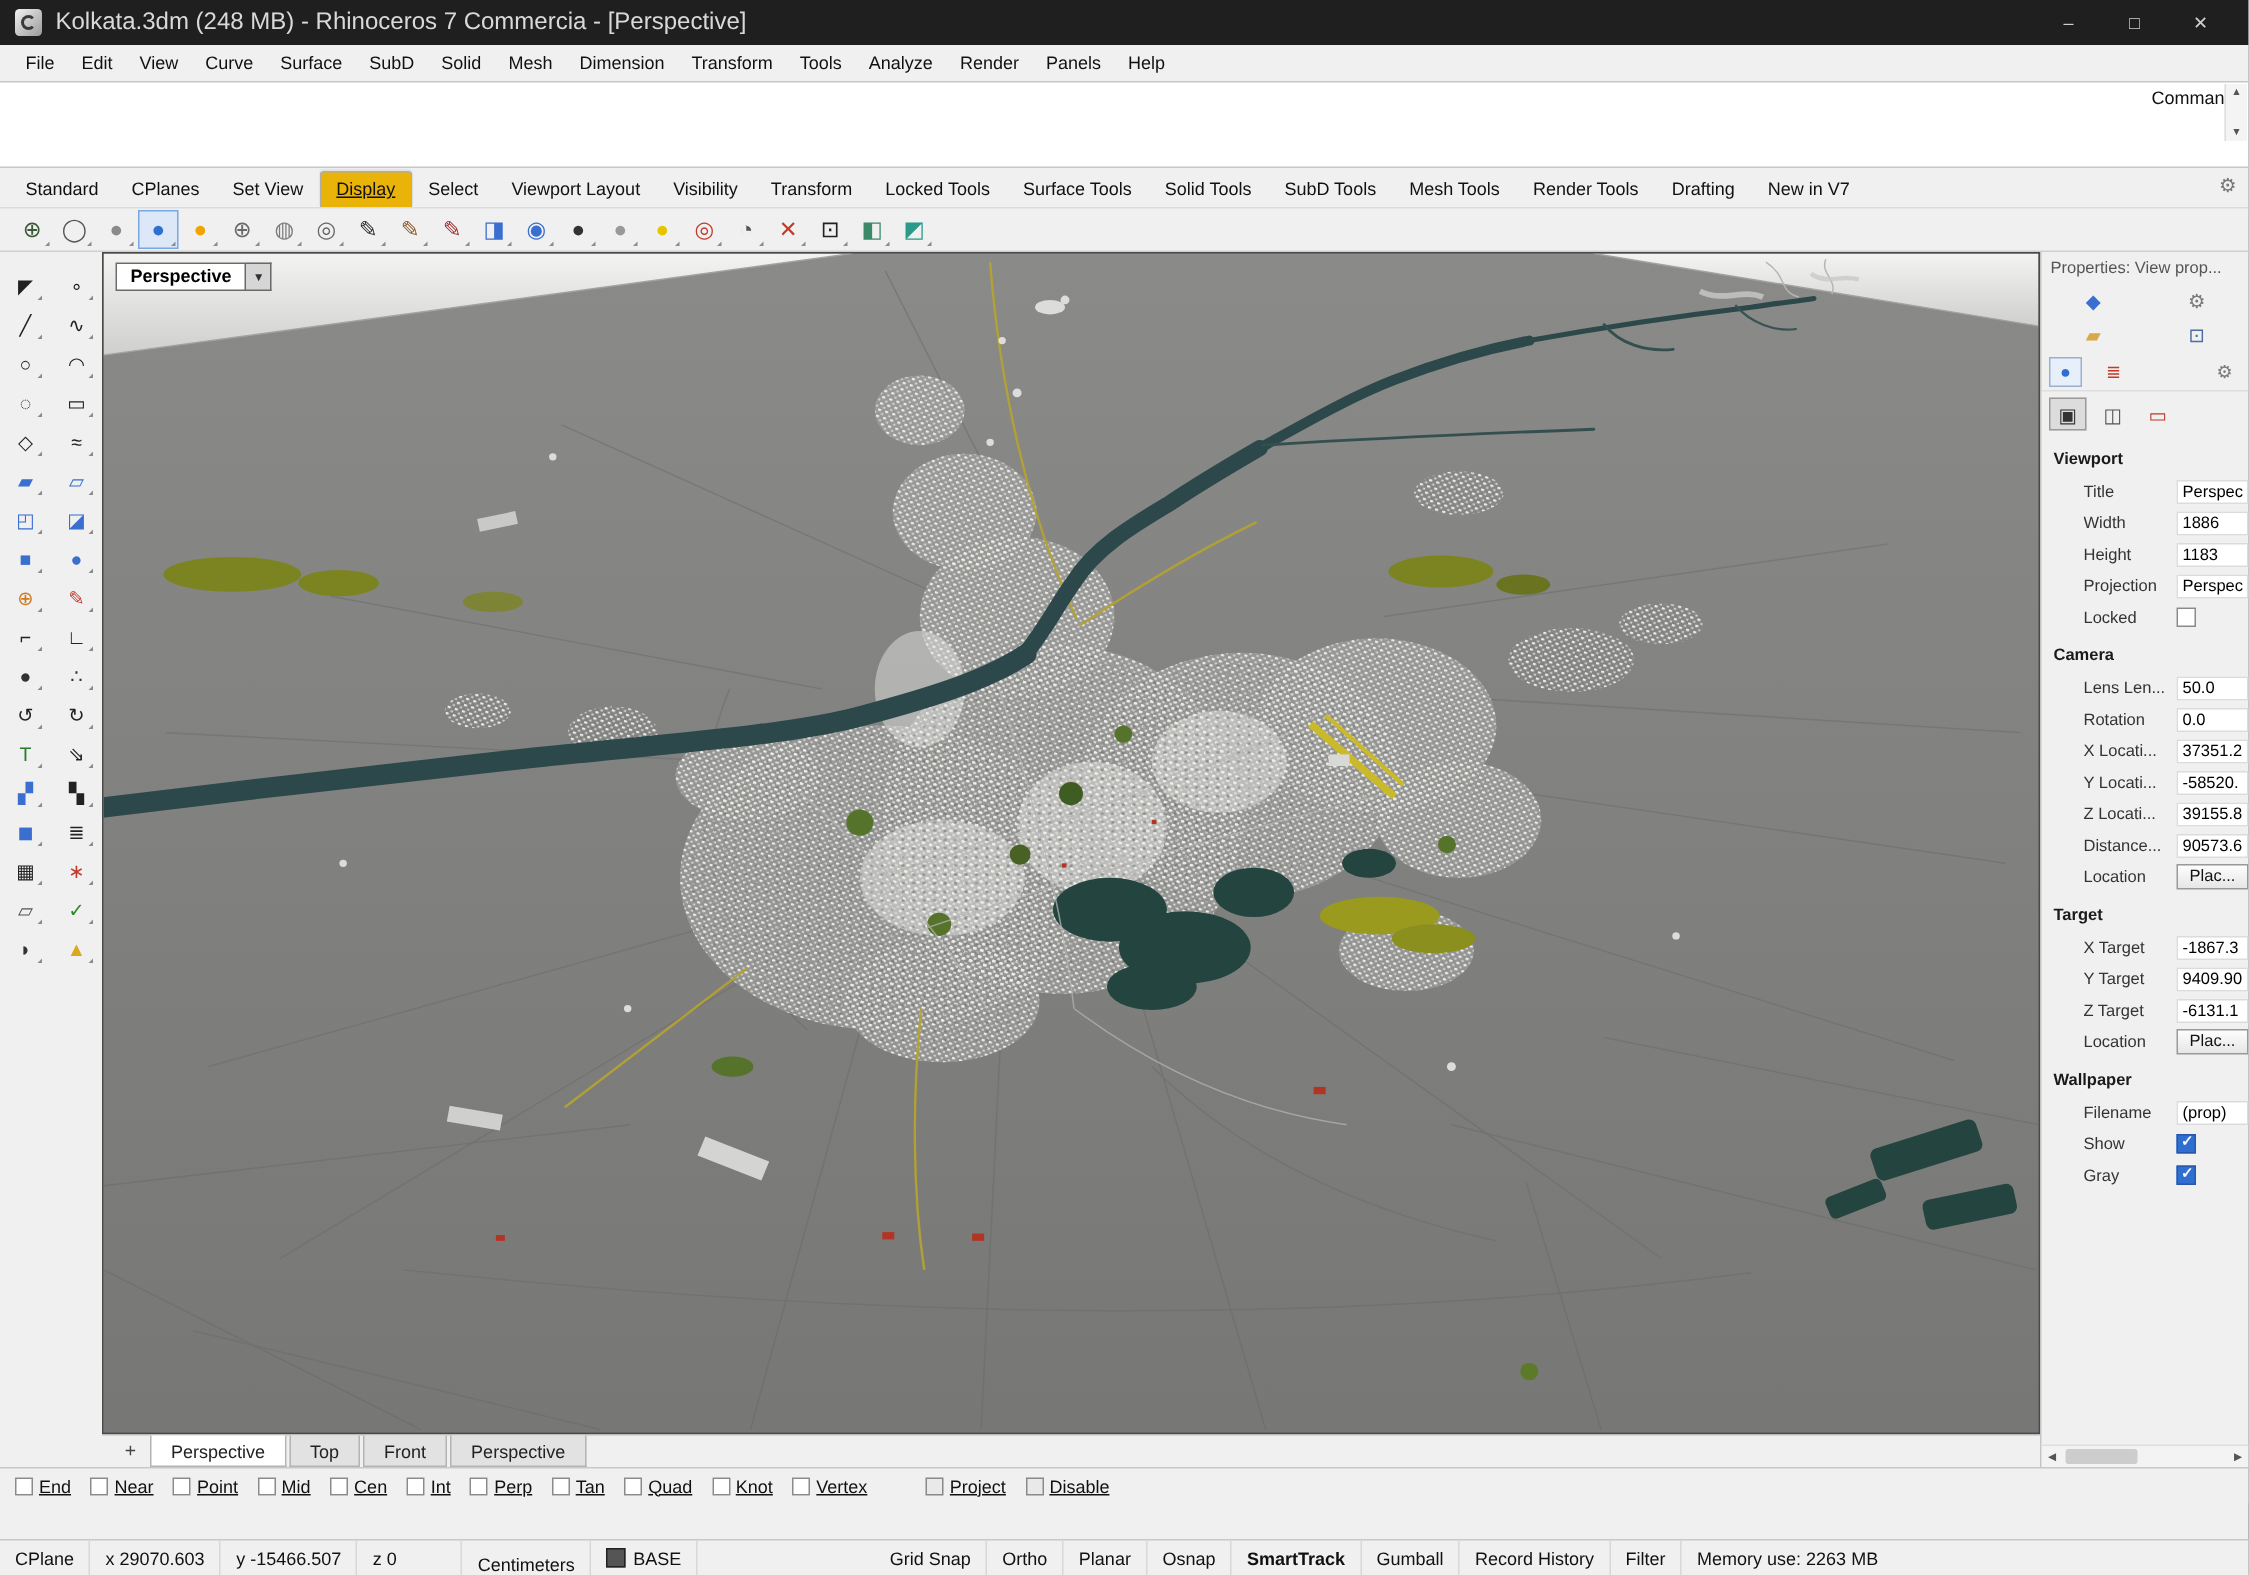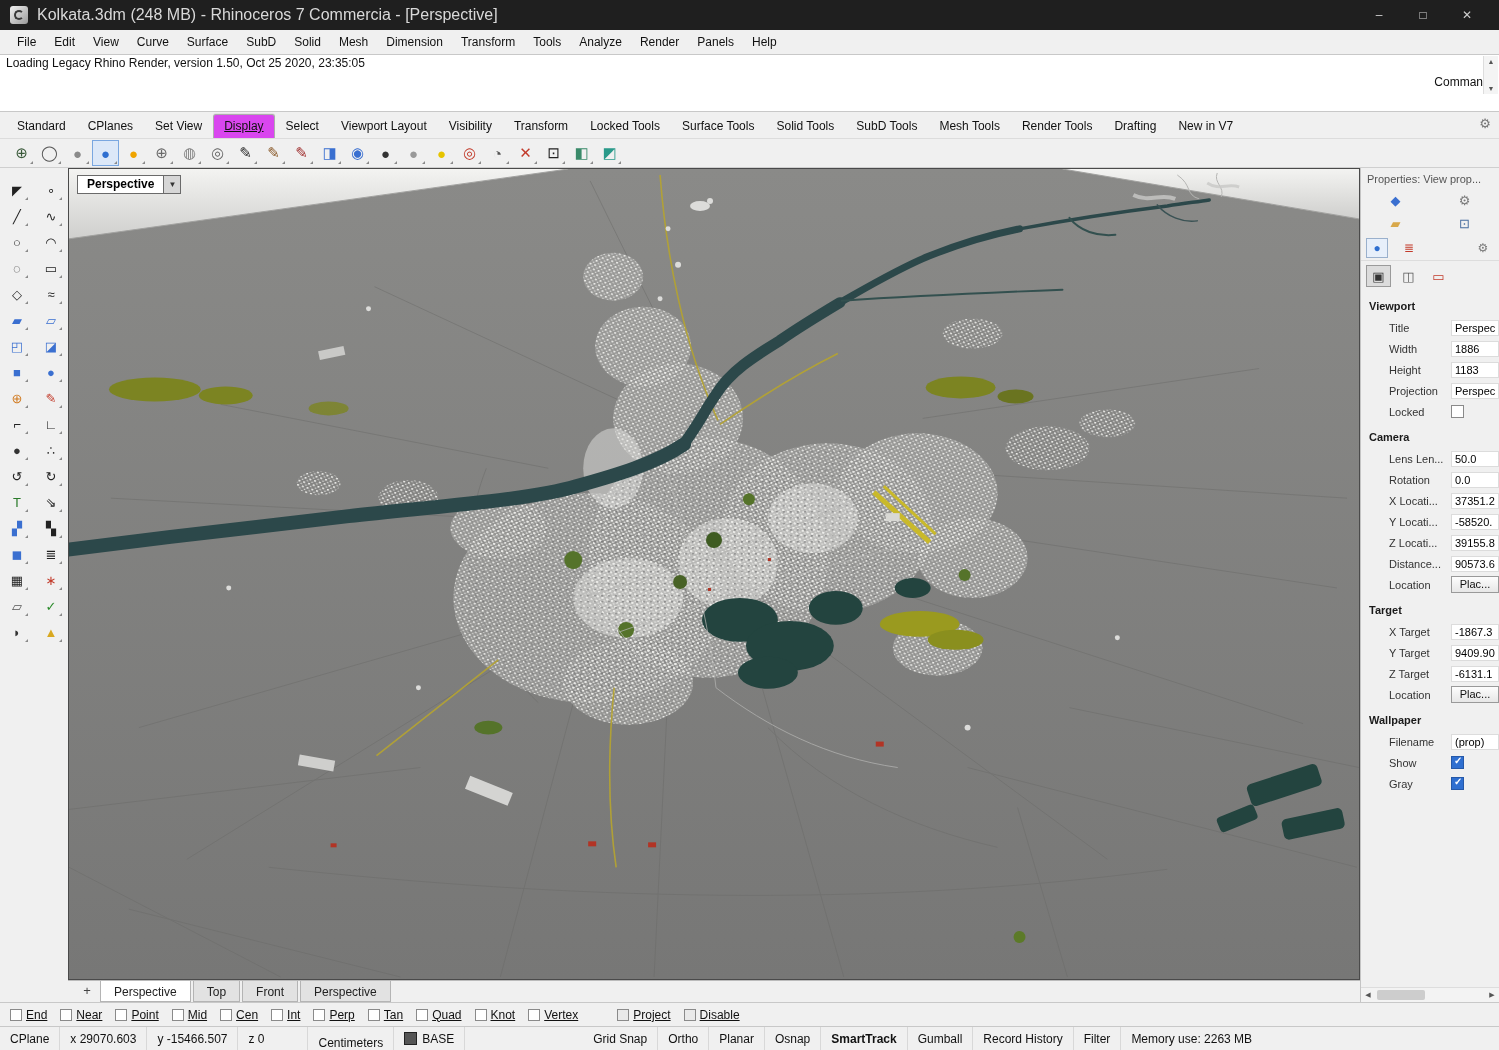--- a/index.html
+++ b/index.html
@@ -21,21 +21,21 @@
 
   
   .command-area { height:58px; background:#fff; border:1px solid #c8c8c8; border-left:none; border-right:none; position:relative; flex:none; }
   .cmd-line { height:17px; line-height:17px; padding:0 6px; white-space:nowrap; overflow:hidden; }
   .cmd-prompt-row { height:20px; line-height:20px; padding:0 6px; font-weight:normal;text-align:right; }
   .cmd-scrollbar { position:absolute; top:1px; right:1px; width:15px; height:38px; background:#f4f4f4; border-left:1px solid #ddd; display:flex; flex-direction:column; justify-content:space-between; align-items:center; font-size:7px; color:#555; padding:2px 0; }
 
   
   .tabbar { height:26px; display:flex; align-items:flex-end; padding-left:6px; background:#f0f0f0; position:relative; flex:none; }
   .tab { padding:4px 10px 5px; color:#111; border:1px solid transparent; border-bottom:none; border-radius:3px 3px 0 0; white-space:nowrap; }
-  div.tab:nth-of-type(4) { background:#d946ef; border-color:#adadad; box-shadow:0 -1px 1px rgba(0,0,0,.06);text-decoration:underline; }
+  div.tab:nth-of-type(4) { background:#eab308; border-color:#adadad; box-shadow:0 -1px 1px rgba(0,0,0,.06);text-decoration:underline; }
   .tabbar-gear { position:absolute; right:8px; top:4px; color:#777; font-size:13px; }
 
   
   .toolbar { height:30px; display:flex; align-items:center; padding-left:8px; gap:1px; background:#f0f0f0; border-top:1px solid #dcdcdc; border-bottom:1px solid #cfcfcf; flex:none; }
   .tb-btn { width:27px; height:26px; display:flex; align-items:center; justify-content:center; font-size:15px; position:relative; border:1px solid transparent; }
   .tb-btn::after { content:""; position:absolute; right:1px; bottom:1px; border-left:3px solid transparent; border-bottom:3px solid #8a8a8a; }
   div.tb-btn:nth-of-type(4) { border-color:#7aa7e0; background:#dce8f8; }
 
   
   .main { flex:1; display:flex; min-height:0; }
@@ -84,21 +84,21 @@
   .rp-scroll-thumb { position:absolute; left:2px; top:2px; bottom:2px; width:48px; background:#cdcdcd; border-radius:2px; }
 
   
   .osnap-bar { height:24px; display:flex; align-items:center; padding-left:10px; gap:13px; background:#f0f0f0; border-top:1px solid #c8c8c8; flex:none; }
   .osnap-item { display:flex; align-items:center; gap:4px; white-space:nowrap;text-decoration:underline; }
   .osnap-cb { width:12px; height:12px; border:1px solid #8a8a8a; background:#fff; flex:none; }
   div.osnap-item:nth-of-type(12) { margin-left:26px; }
   div.osnap-item:nth-of-type(12) .osnap-cb, div.osnap-item:nth-of-type(13) .osnap-cb { background:#e9e9e9; }
 
   
-  .statusbar { height:24px; display:flex; align-items:stretch; background:#f0f0f0; border-top:1px solid #c8c8c8; flex:none; }
+  .statusbar { height:24px; display:flex; align-items:stretch; background:#f0f0f0; border-top:1px solid #c8c8c8; flex:none;margin-top:24px; }
   .seg { display:flex; align-items:center; padding:0 10px; border-right:1px solid #d8d8d8; white-space:nowrap; color:#111; }
   div.seg:nth-of-type(1){ min-width:52px; }
   div.seg:nth-of-type(2){ min-width:80px; }
   div.seg:nth-of-type(3){ min-width:88px; }
   div.seg:nth-of-type(4){ min-width:70px; }
   div.seg:nth-of-type(5){ min-width:72px;align-items:flex-end; }
   div.seg:nth-of-type(6){ min-width:56px; margin-right:118px; }
   div.seg:nth-of-type(6)::before { content:""; width:11px; height:11px; background:#555; border:1px solid #222; margin-right:5px; }
   div.seg:nth-of-type(11){ font-weight:bold; }
   div.seg:nth-of-type(15){ border-right:none; }
@@ -131,21 +131,20 @@
       <div class="menu-item"><span>Dimension</span></div>
       <div class="menu-item"><span>Transform</span></div>
       <div class="menu-item"><span>Tools</span></div>
       <div class="menu-item"><span>Analyze</span></div>
       <div class="menu-item"><span>Render</span></div>
       <div class="menu-item"><span>Panels</span></div>
       <div class="menu-item"><span>Help</span></div>
     </nav>
 
   <section class="command-area">
-    <div class="cmd-line">Loading Legacy Rhino Render, version 1.50, Oct 25 2020, 23:35:05</div>
     <div class="cmd-prompt-row"><span>Command:</span></div>
     <div class="cmd-scrollbar">
       <span>▲</span>
       <span>▼</span>
     </div>
   </section>
 
   <div class="tabbar">
 
     <span class="tabbar-gear">⚙</span>

